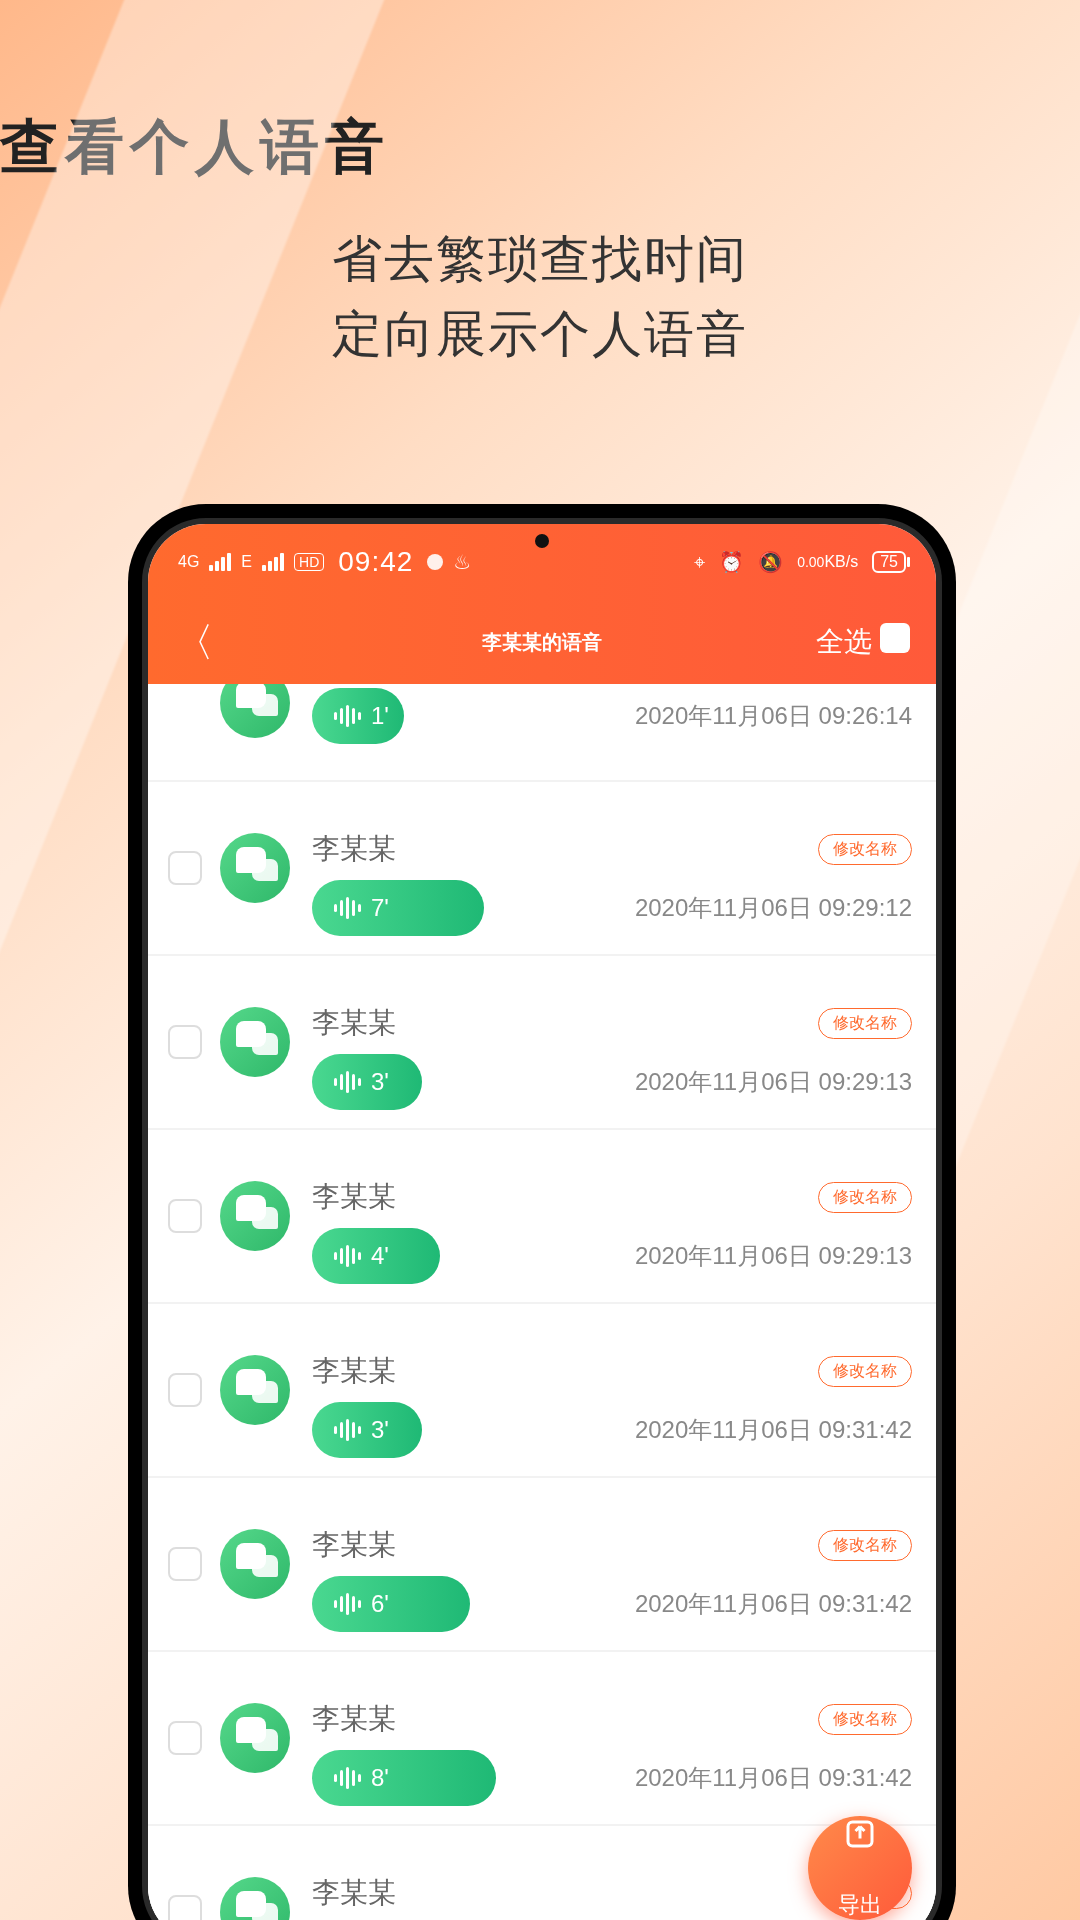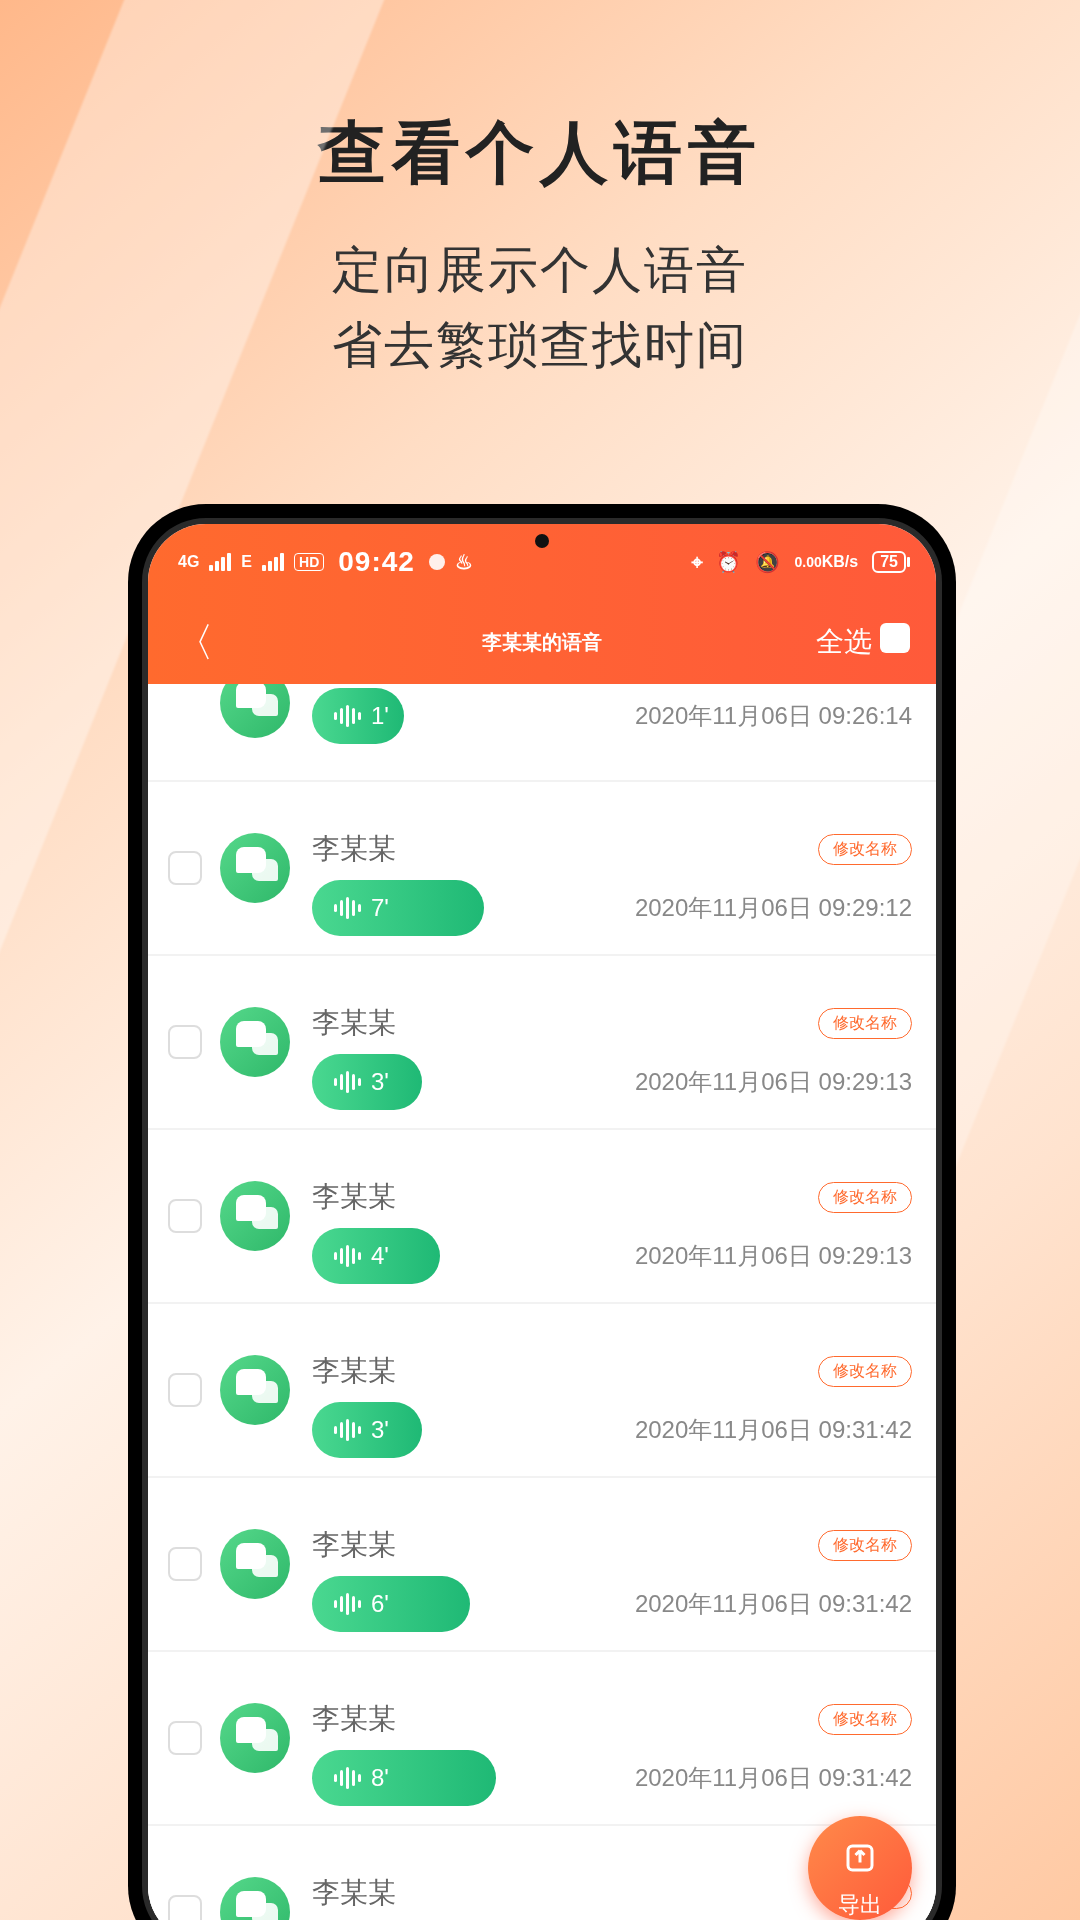--- a/index.html
+++ b/index.html
@@ -1,29 +1,29 @@
 <!DOCTYPE html>
 <html><head>
 <meta charset="utf-8">
 <style>
 *{margin:0;padding:0;box-sizing:border-box;-webkit-font-smoothing:antialiased}
 body{width:1080px;height:1920px;overflow:hidden;font-family:-apple-system,"PingFang SC","Helvetica Neue",Arial,sans-serif;background:linear-gradient(140deg,#ffb88a 0%,#ffddc4 28%,#fff2e8 50%,#ffe3cf 72%,#ffc9a3 100%);position:relative}
 .bg-deco{position:absolute;inset:0;overflow:hidden;pointer-events:none}
 .bg-deco::before{content:"";position:absolute;left:-90px;top:-30px;width:260px;height:1120px;background:rgba(255,255,255,.35);transform:skewX(-22deg);filter:blur(1px)}
 .bg-deco::after{content:"";position:absolute;right:-40px;top:240px;width:220px;height:1040px;background:rgba(255,255,255,.28);transform:skewX(-22deg);filter:blur(1px)}
 
-.promo-title{text-align:center;padding-top:108px;font-size:68px;font-weight:800;letter-spacing:6px;color:#222}
+.promo-title{padding-top:108px;font-size:59px;font-weight:800;letter-spacing:6px;color:#222}
 .promo-sub{text-align:center;margin-top:34px;font-size:50px;line-height:1.5;color:#333;font-weight:500;letter-spacing:2px}
 
 .phone{position:absolute;left:128px;top:504px;width:828px;height:1460px;border-radius:78px;background:#000;padding:14px}
 .phone-inner{width:100%;height:100%;border-radius:64px;background:#2a2a2a;padding:6px;position:relative}
 .notch{position:absolute;top:16px;left:50%;transform:translateX(-50%);width:14px;height:14px;border-radius:50%;background:#111;z-index:5}
 .screen{width:100%;height:100%;border-radius:58px;overflow:hidden;position:relative;background:#f2f2f2}
 
-.statusbar{height:76px;background:linear-gradient(90deg,#ff6a2e,#ff5a3a);color:#fff;display:flex;align-items:center;justify-content:space-between;padding:0 30px;font-size:22px;font-weight:700}
+.statusbar{height:76px;background:linear-gradient(90deg,#ff6a2e,#ff5a3a);color:#fff;display:flex;align-items:center;justify-content:space-between;padding:0 30px;font-size:22px;font-weight:400}
 .sb-left{display:flex;align-items:center;gap:10px}
 .sb-left .sig{display:flex;align-items:flex-end;gap:2px;height:18px}
 .sb-left .sig i{display:block;width:4px;background:#fff;border-radius:1px}
 .sb-left .sig i:nth-child(1){height:6px}.sb-left .sig i:nth-child(2){height:10px}.sb-left .sig i:nth-child(3){height:14px}.sb-left .sig i:nth-child(4){height:18px}
 .sb-left .time{font-size:28px;letter-spacing:1px;margin:4px 4px}
 .sb-right{display:flex;align-items:center;gap:14px;font-size:20px}
 .batt{border:2px solid #fff;border-radius:6px;padding:0 6px;font-size:16px;position:relative}
 .batt::after{content:"";position:absolute;right:-6px;top:4px;width:3px;height:10px;background:#fff;border-radius:1px}
 
 .app-hdr{height:84px;background:linear-gradient(90deg,#ff6a2e,#ff5a3a);color:#fff;display:flex;align-items:center;padding:0 26px;position:relative}
@@ -46,33 +46,33 @@
 .name{font-size:28px;color:#666}
 .edit{border:1.5px solid #ff6a2e;color:#ff6a2e;font-size:16px;padding:4px 14px;border-radius:18px;white-space:nowrap}
 .bubble-row{display:flex;align-items:center;justify-content:space-between;gap:20px}
 .item.first .bubble-row{justify-content:space-between}
 .bubble{height:56px;border-radius:28px;background:linear-gradient(90deg,#4ad890,#1fb975);display:flex;align-items:center;padding:0 22px;color:#fff;font-size:24px;gap:10px}
 .wave{display:flex;align-items:center;gap:3px}
 .wave i{display:block;width:3px;background:#fff;border-radius:2px}
 .wave i:nth-child(1){height:8px}.wave i:nth-child(2){height:16px}.wave i:nth-child(3){height:22px}.wave i:nth-child(4){height:16px}.wave i:nth-child(5){height:8px}
 .ts{font-size:24px;color:#888;white-space:nowrap}
 
-.fab{position:absolute;right:24px;bottom:24px;width:104px;height:104px;border-radius:50%;background:linear-gradient(135deg,#ff8a4a,#ff5a3a);color:#fff;display:flex;flex-direction:column;align-items:center;justify-content:flex-end;gap:14px;box-shadow:0 6px 18px rgba(255,90,58,.5)}
+.fab{position:absolute;right:24px;bottom:24px;width:104px;height:104px;border-radius:50%;background:linear-gradient(135deg,#ff8a4a,#ff5a3a);color:#fff;display:flex;flex-direction:column;align-items:center;justify-content:space-between;gap:14px;box-shadow:0 6px 18px rgba(255,90,58,.5)}
 .fab svg{width:36px;height:36px}
 .fab span{font-size:22px}
 </style>
 </head>
 <body>
 
 <div class="bg-deco"></div>
 
 <div class="promo-title">查看个人语音</div>
 <div class="promo-sub">
+  <div>省去繁琐查找时间</div>
   <div>定向展示个人语音</div>
-  <div>省去繁琐查找时间</div>
 </div>
 
 <div class="phone">
   <div class="phone-inner">
     <div class="notch"></div>
     <div class="screen">
 
       <div class="statusbar">
         <div class="sb-left">
           <span style="font-size:16px">4G</span>

